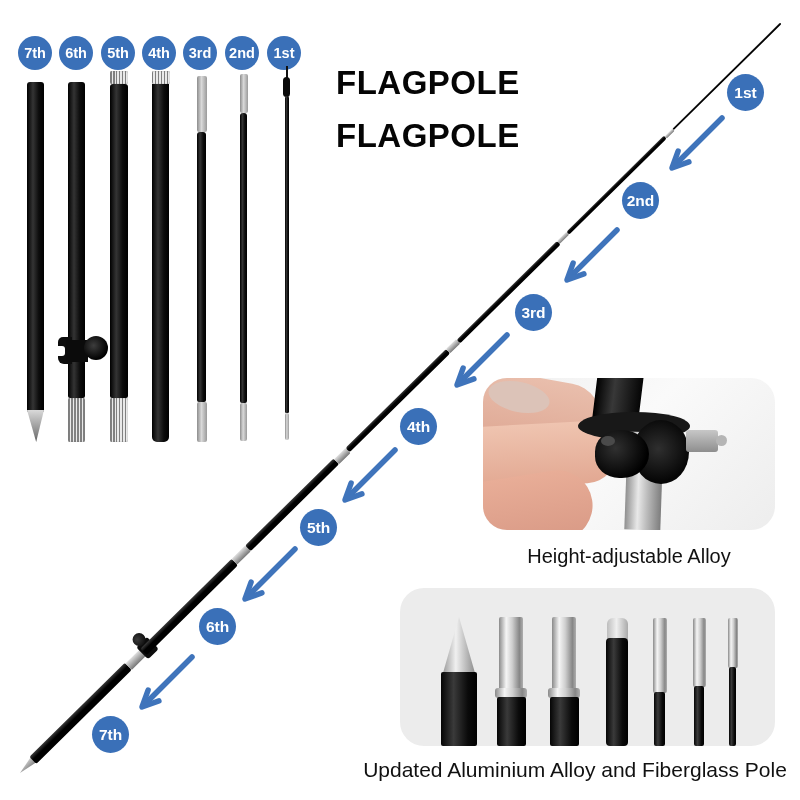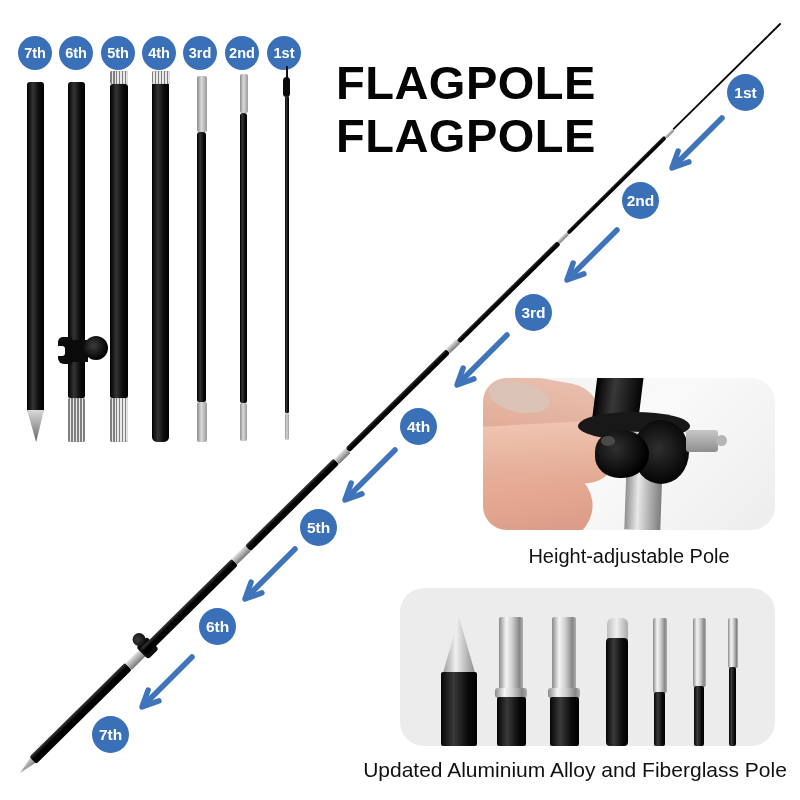--- a/index.html
+++ b/index.html
@@ -36,21 +36,21 @@
   #diag-pole{position:absolute;left:20px;top:773px;width:1068px;height:0;
     transform:rotate(-44.58deg);transform-origin:0 0;}
   #diag-pole .dseg{position:absolute;background:linear-gradient(180deg,#3a3a3a,#000 45%,#000);border-radius:2px;}
   #diag-pole .djoint{position:absolute;background:linear-gradient(180deg,#e0e0e0,#777);border-radius:1px;}
   #diag-pole .dspike{position:absolute;background:linear-gradient(180deg,#cfcfcf,#808080);
     clip-path:polygon(0 50%,100% 0,100% 100%);}
   
   .arrow{position:absolute;width:70px;height:70px;}
   .arrow path{stroke:#3f74bb;stroke-width:5.5;fill:none;stroke-linecap:round;stroke-linejoin:round;}
   
-  #title{position:absolute;left:336px;top:56px;font-weight:bold;font-size:47px;
+  #title{position:absolute;left:336px;top:56px;font-weight:bold;font-size:33px;
     line-height:53px;letter-spacing:.5px;color:#050505;}
   
   .inset{position:absolute;border-radius:24px;overflow:hidden;}
   #inset-hook{left:483px;top:378px;width:292px;height:152px;
     background:linear-gradient(135deg,#efefef,#fafafa 45%,#ededed);}
   #inset-poles{left:400px;top:588px;width:375px;height:158px;background:#ececec;}
   .caption{position:absolute;text-align:center;color:#111;font-size:20px;}
   
   .ph{position:absolute;}
   
@@ -172,21 +172,21 @@
 
     <div class="ph" style="left:112px;top:-10px;width:46px;height:58px;background:linear-gradient(90deg,#000,#383838 40%,#050505);border-radius:6px;transform:rotate(7deg)"></div>
     <div class="ph" style="left:95px;top:34px;width:112px;height:28px;background:#181818;border-radius:50%"></div>
     <div class="ph" style="left:143px;top:54px;width:36px;height:98px;background:linear-gradient(90deg,#8f8f8f,#e8e8e8 35%,#bdbdbd 60%,#7d7d7d);transform:rotate(2deg)"></div>
     <div class="ph" style="left:150px;top:42px;width:56px;height:64px;border-radius:50%;background:radial-gradient(circle at 45% 45%,#2f2f2f,#060606 70%)"></div>
     <div class="ph" style="left:203px;top:52px;width:32px;height:22px;background:linear-gradient(180deg,#c7c7c7,#8e8e8e);border-radius:3px"></div>
     <div class="ph" style="left:233px;top:57px;width:11px;height:11px;background:#b5b5b5;border-radius:50%"></div>
     <div class="ph" style="left:112px;top:52px;width:54px;height:48px;border-radius:45% 50% 50% 45%;background:radial-gradient(circle at 38% 38%,#303030,#000 72%)"></div>
     <div class="ph" style="left:118px;top:58px;width:14px;height:10px;background:#4a4a4a;border-radius:50%"></div>
   </div>
-  <div class="caption" style="left:483px;top:545px;width:292px">Height-adjustable Pole</div>
+  <div class="caption" style="left:483px;top:545px;width:292px">Height-adjustable Alloy</div>
 
   <div class="inset" id="inset-poles">
 
     <div class="ph" style="left:43px;top:29px;width:32px;height:56px;background:linear-gradient(90deg,#9c9c9c,#f0f0f0 40%,#8e8e8e);clip-path:polygon(50% 0,100% 100%,0 100%)"></div>
     <div class="tip-black" style="left:41px;top:84px;width:36px;height:74px"></div>
 
     <div class="tip-silver" style="left:99px;top:29px;width:24px;height:78px"></div>
     <div class="tip-silver" style="left:95px;top:100px;width:32px;height:10px;border-radius:3px"></div>
     <div class="tip-black" style="left:97px;top:109px;width:29px;height:49px"></div>
 

